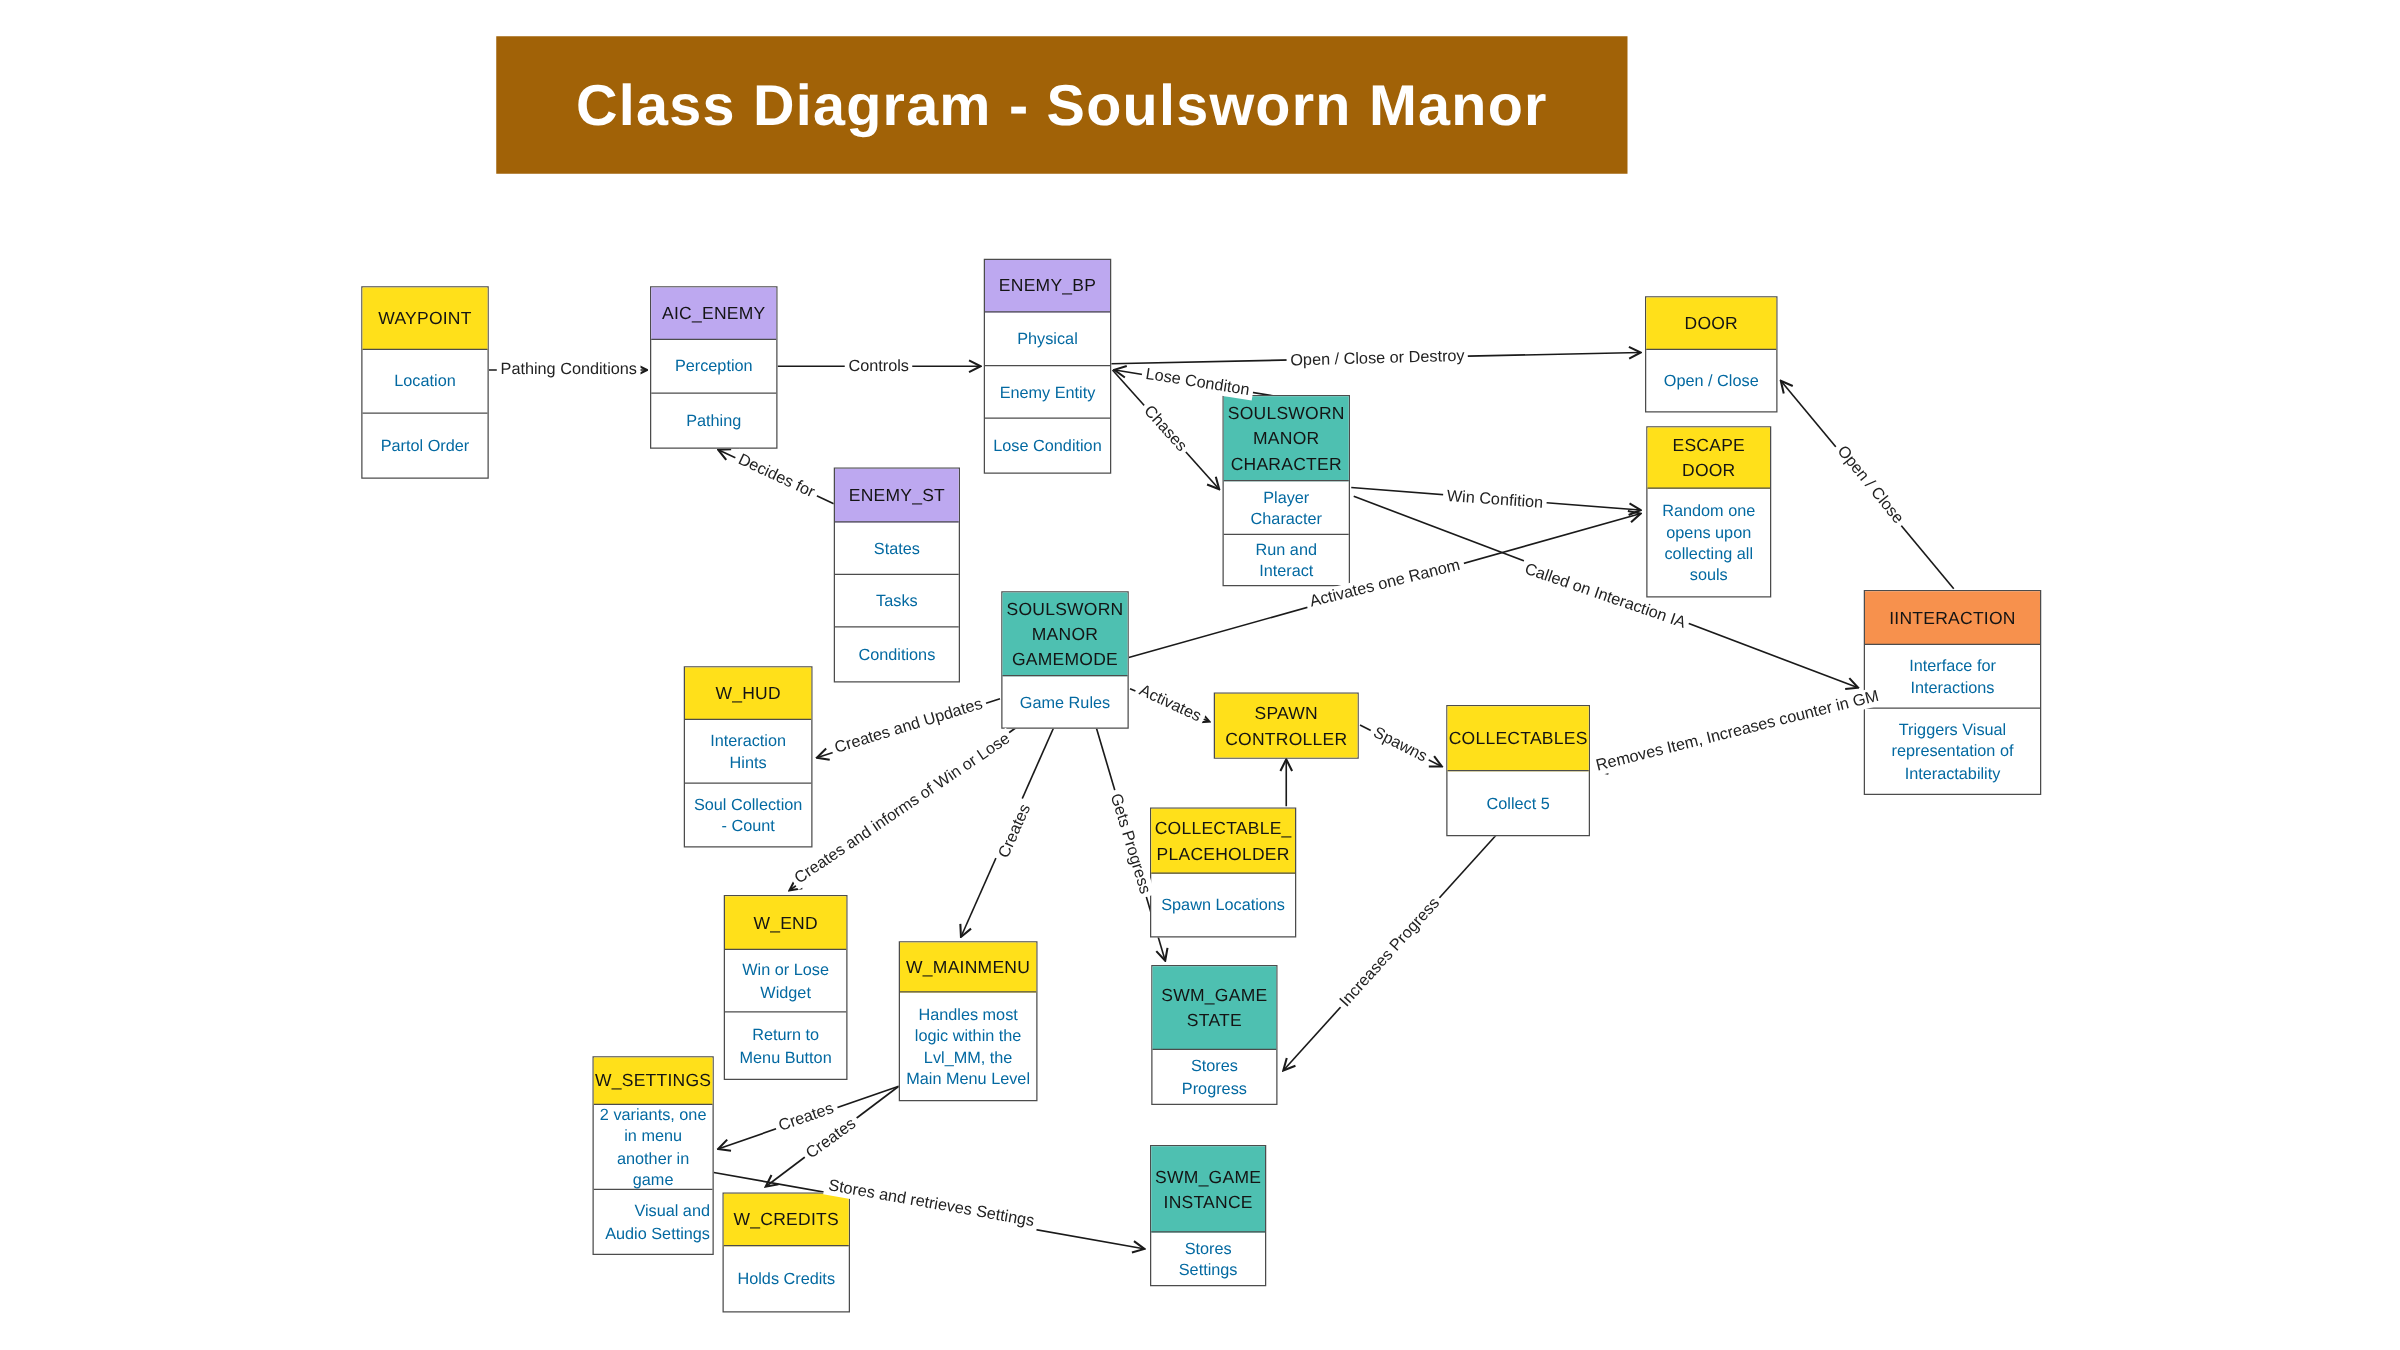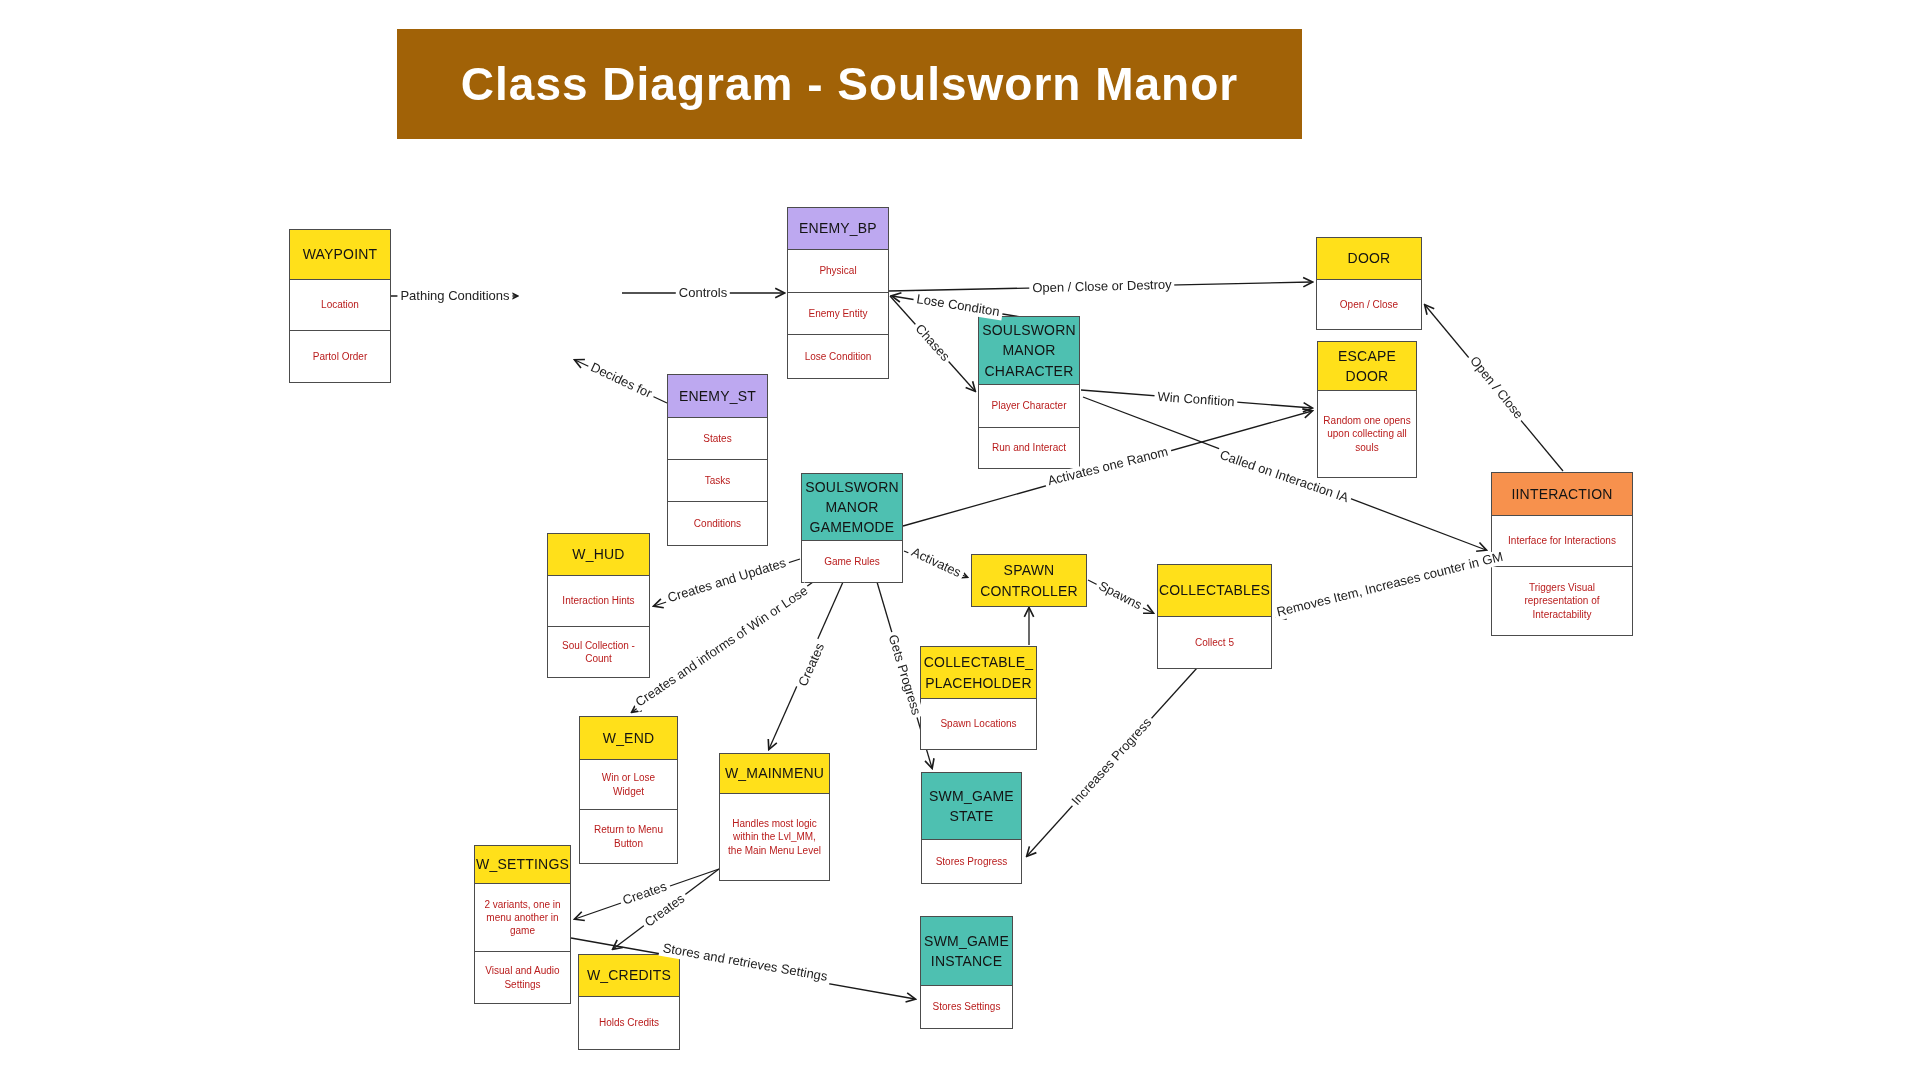--- a/index.html
+++ b/index.html
@@ -8,21 +8,21 @@
   .banner{position:absolute;left:397px;top:29px;width:905px;height:110px;
           background:#a16207;display:flex;align-items:center;justify-content:center;}
   .banner h1{margin:0;color:#ffffff;font-size:46px;font-weight:bold;letter-spacing:1px;}
   svg.edges{position:absolute;left:0;top:0;width:1920px;height:1080px;}
   .node{position:absolute;background:#ffffff;border:1.5px solid #4c4c4c;box-sizing:border-box;}
   .hd{display:flex;align-items:center;justify-content:center;text-align:center;
       font-weight:normal;font-size:14px;color:#141414;border-bottom:1.5px solid #4c4c4c;
       box-sizing:border-box;padding:2px 4px;line-height:1.45;letter-spacing:0.2px;}
   .hd:last-child{border-bottom:none;}
   .row{display:flex;align-items:center;justify-content:center;text-align:center;
-       font-size:10px;color:#b91c1c;border-bottom:1.5px solid #4c4c4c;
+       font-size:13px;color:#0369a1;border-bottom:1.5px solid #4c4c4c;
        box-sizing:border-box;padding:2px 5px;line-height:1.32;}
   .row:last-child{border-bottom:none;}
   .yellow{background:#FFE01A;} .purple{background:#BDA8F0;}
   .teal{background:#4EC0B1;} .orange{background:#F7914D;}
   .elabel{position:absolute;background:#ffffff;font-size:13px;color:#222222;
           white-space:nowrap;padding:0 3px;line-height:1.15;}
 </style>
 </head>
 <body>
 
@@ -63,20 +63,25 @@
       <line x1="571" y1="938" x2="915" y2="999" marker-end="url(#arrowhead)"></line>
     </g>
   </svg>
 
   <div class="node" style="left:289px;top:229px;width:102px;">
     <div class="hd yellow" style="height:50px;">WAYPOINT</div>
     <div class="row" style="height:51px;">Location</div>
     <div class="row" style="height:51px;">Partol Order</div>
   </div>
 
+  <div class="node" style="left:520px;top:229px;width:102px;">
+    <div class="hd purple" style="height:42px;">AIC_ENEMY</div>
+    <div class="row" style="height:43px;">Perception</div>
+    <div class="row" style="height:43px;">Pathing</div>
+  </div>
 
   <div class="node" style="left:787px;top:207px;width:102px;">
     <div class="hd purple" style="height:42px;">ENEMY_BP</div>
     <div class="row" style="height:43px;">Physical</div>
     <div class="row" style="height:42px;">Enemy Entity</div>
     <div class="row" style="height:43px;">Lose Condition</div>
   </div>
 
   <div class="node" style="left:667px;top:374px;width:101px;">
     <div class="hd purple" style="height:43px;">ENEMY_ST</div>
@@ -139,21 +144,21 @@
   </div>
 
   <div class="node" style="left:719px;top:753px;width:111px;">
     <div class="hd yellow" style="height:40px;">W_MAINMENU</div>
     <div class="row" style="height:86px;">Handles most logic within the Lvl_MM, the Main Menu Level</div>
   </div>
 
   <div class="node" style="left:474px;top:845px;width:97px;">
     <div class="hd yellow" style="height:38px;">W_SETTINGS</div>
     <div class="row" style="height:68px;padding:2px 2px;">2 variants, one in menu another in game</div>
-    <div class="row" style="height:51px;padding:2px 2px;">Visual and Audio Settings</div>
+    <div class="row" style="height:51px;padding:2px 2px;text-align:right;">Visual and Audio Settings</div>
   </div>
 
   <div class="node" style="left:578px;top:954px;width:102px;">
     <div class="hd yellow" style="height:42px;">W_CREDITS</div>
     <div class="row" style="height:52px;">Holds Credits</div>
   </div>
 
   <div class="node" style="left:921px;top:772px;width:101px;">
     <div class="hd teal" style="height:67px;">SWM_GAME STATE</div>
     <div class="row" style="height:43px;">Stores Progress</div>

